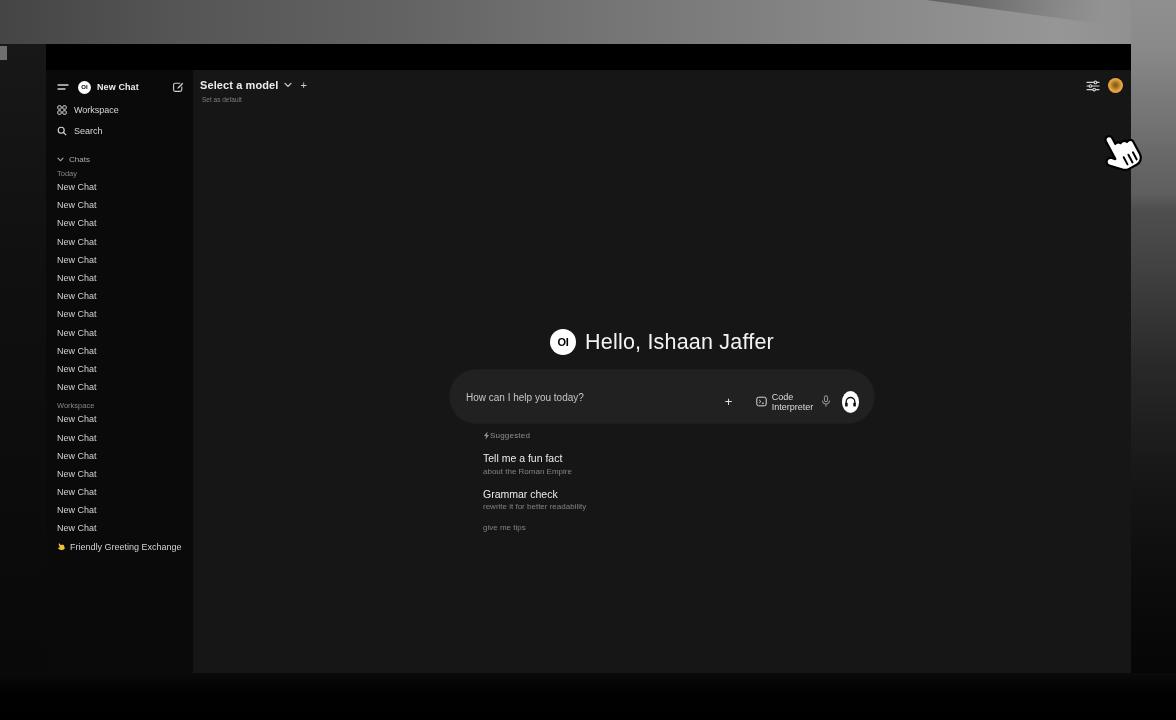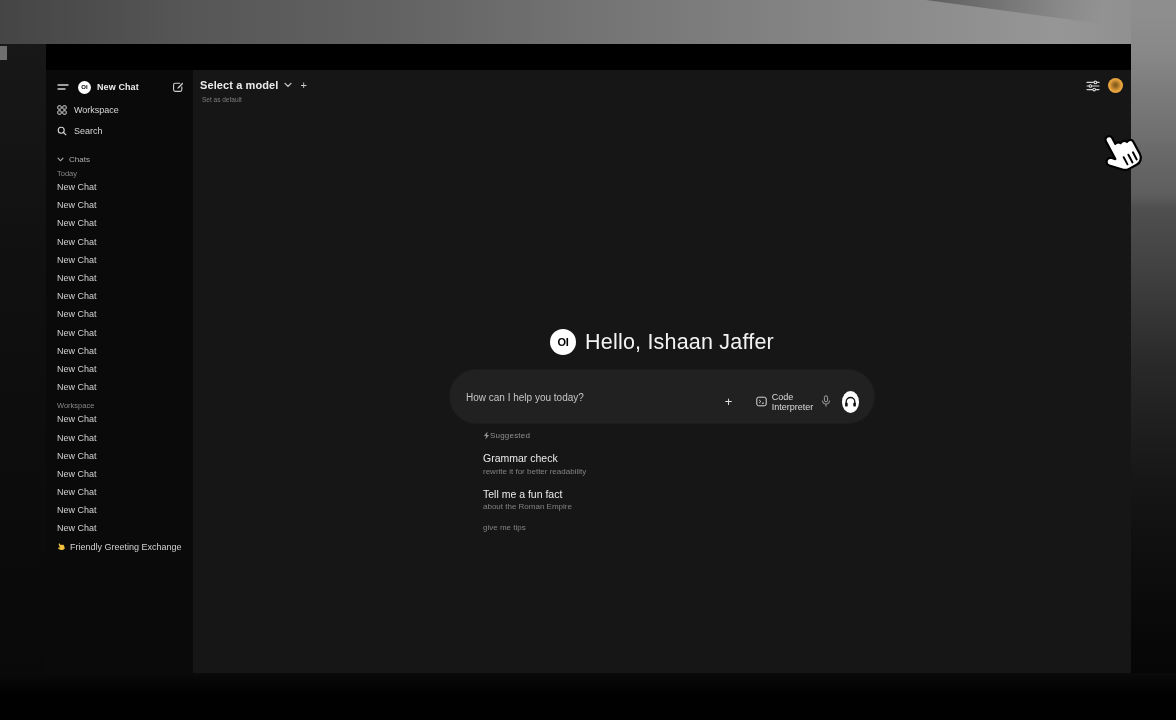--- a/index.html
+++ b/index.html
@@ -262,27 +262,27 @@
               <span class="icon">
                 <svg width="7" height="9" viewBox="0 0 7 9">
                     <path d="M4.6 0.4 L0.9 5 H3 L2.4 8.6 L6.1 3.9 H4 Z" fill="#8f8f8f"></path>
                   </svg>
               </span>
               <span>Suggested</span>
             </div>
             <div>
 
                 <div class="suggestion">
+                  <div class="suggestion-title">Tell me a fun fact</div>
+                  <div class="suggestion-sub">about the Roman Empire</div>
+                </div>
+
+                <div class="suggestion">
                   <div class="suggestion-title">Grammar check</div>
                   <div class="suggestion-sub">rewrite it for better readability</div>
-                </div>
-
-                <div class="suggestion">
-                  <div class="suggestion-title">Tell me a fun fact</div>
-                  <div class="suggestion-sub">about the Roman Empire</div>
                 </div>
 
                 <div class="suggestion">
                   <div class="suggestion-sub">give me tips</div>
                 </div>
               </div>
           </div>
         </div>
 
       </div>

